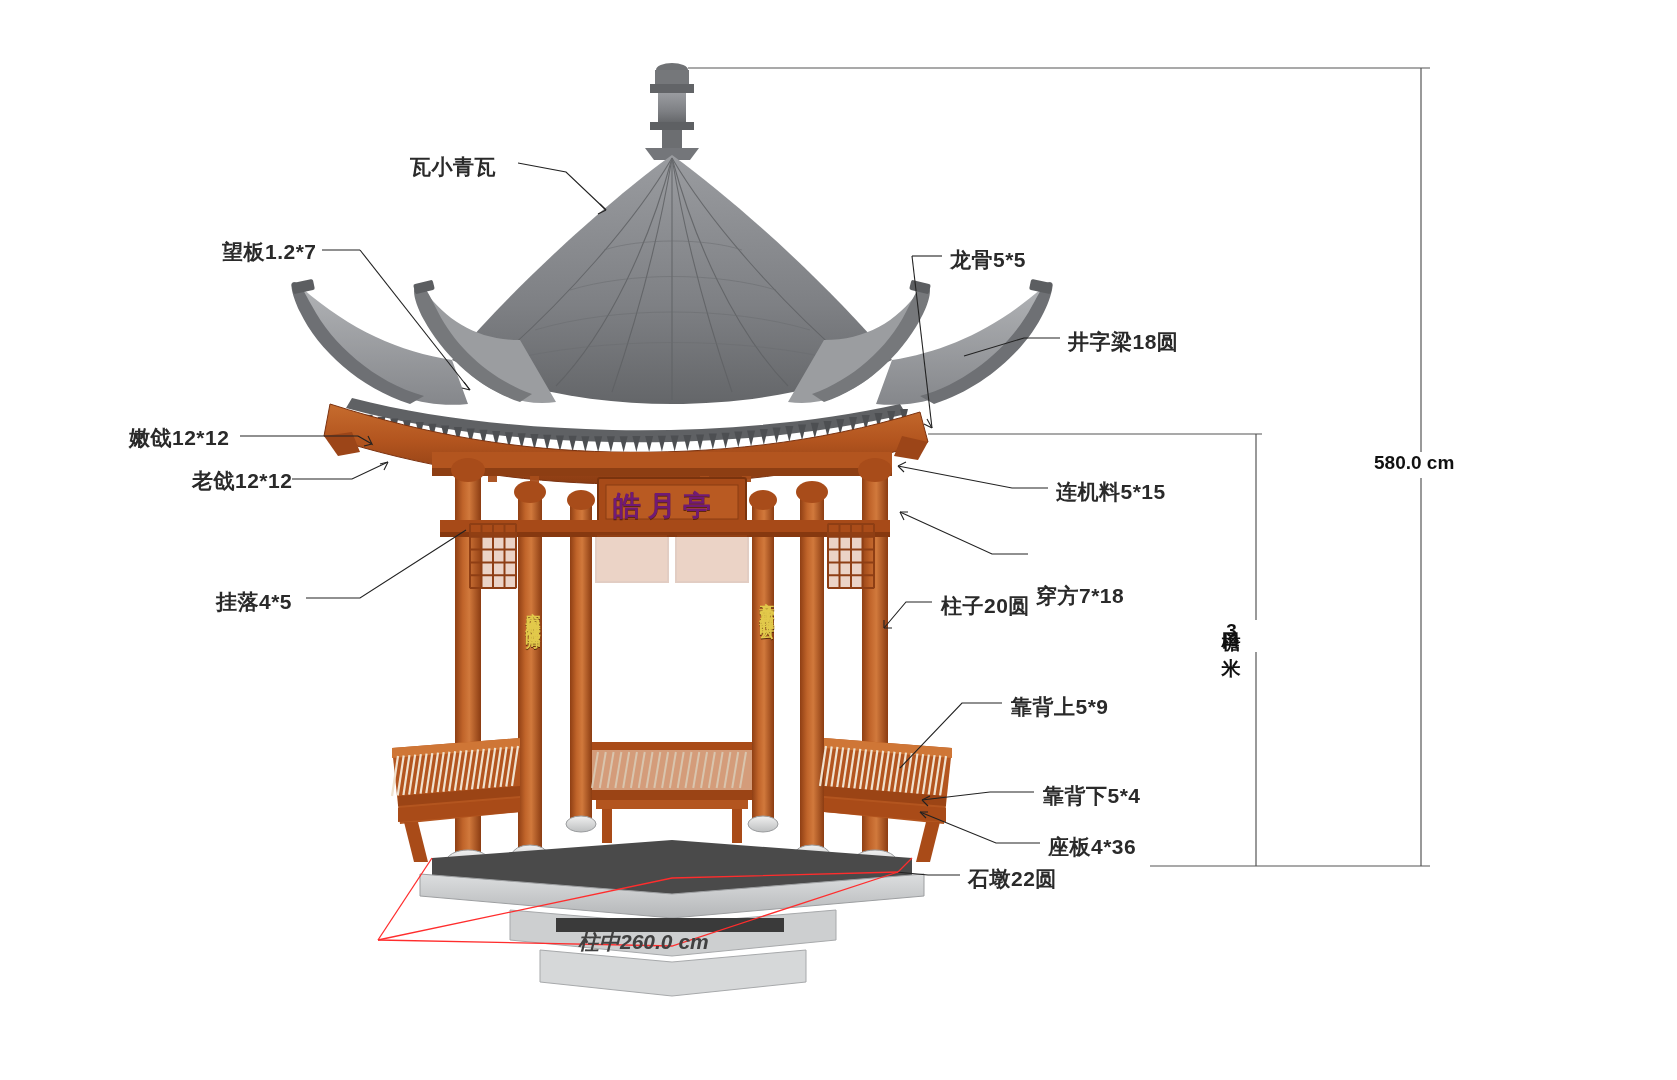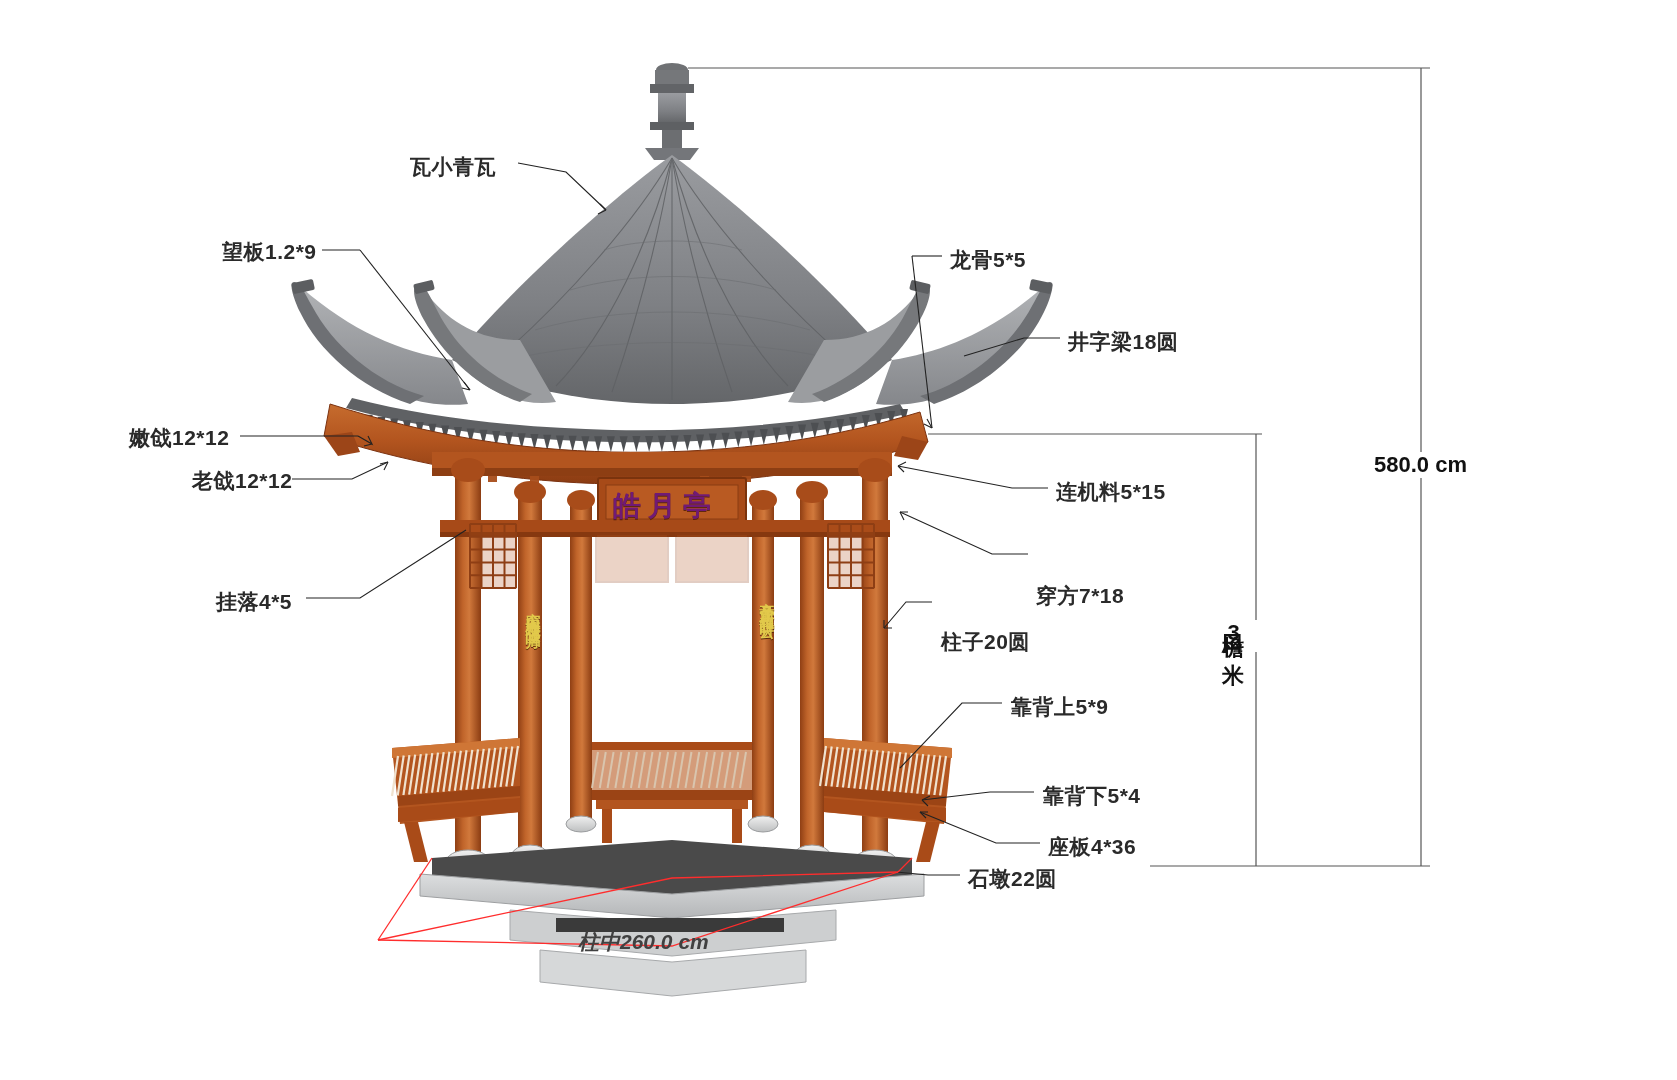--- a/index.html
+++ b/index.html
@@ -28,21 +28,21 @@
     font-size: 21px;
     font-weight: 700;
     color: #2a2a2a;
     white-space: nowrap;
     letter-spacing: 0.5px;
     line-height: 1;
   }
 
   .dim-label {
     position: absolute;
-    font-size: 22px;
+    font-size: 19px;
     font-weight: 700;
     color: #111;
     white-space: nowrap;
   }
   .dim-label.red {
     color: #404040;
     font-size: 21px;
     font-style: italic;
   }
   .dim-label.vertical {
@@ -522,29 +522,29 @@
     <path class="dimline" d="M928 434 L1262 434"></path>
 
     <path class="dimline-red" d="M378 940 L672 878 L898 872"></path>
     <path class="dimline-red" d="M378 940 L672 946 L898 872"></path>
     <path class="dimline-red" d="M432 858 L378 940"></path>
     <path class="dimline-red" d="M912 858 L898 872"></path>
   </svg>
 
   <div>
     <span class="anno" style="left:410px; top:156px;">瓦小青瓦</span>
-    <span class="anno" style="left:222px; top:241px;">望板1.2*9</span>
+    <span class="anno" style="left:222px; top:241px;">望板1.2*7</span>
     <span class="anno" style="left:950px; top:249px;">龙骨5*5</span>
     <span class="anno" style="left:1068px; top:331px;">井字梁18圆</span>
     <span class="anno" style="left:129px; top:427px;">嫩戗12*12</span>
     <span class="anno" style="left:192px; top:470px;">老戗12*12</span>
     <span class="anno" style="left:1056px; top:481px;text-align:center;">连机料5*15</span>
     <span class="anno" style="left:1036px; top:547px;margin-top:38px;">穿方7*18</span>
     <span class="anno" style="left:216px; top:591px;">挂落4*5</span>
-    <span class="anno" style="left:941px; top:595px;margin-top:36px;">柱子20圆</span>
+    <span class="anno" style="left:941px; top:595px;">柱子20圆</span>
     <span class="anno" style="left:1011px; top:696px;text-align:right;">靠背上5*9</span>
     <span class="anno" style="left:1043px; top:785px;">靠背下5*4</span>
     <span class="anno" style="left:1048px; top:836px;">座板4*36</span>
     <span class="anno" style="left:968px; top:868px;">石墩22圆</span>
   </div>
 
   <span class="dim-label" style="left:1374px; top:452px;">580.0 cm</span>
 
   <span class="dim-label vertical" style="left:1218px; top:618px;">檐口3米</span>
 

